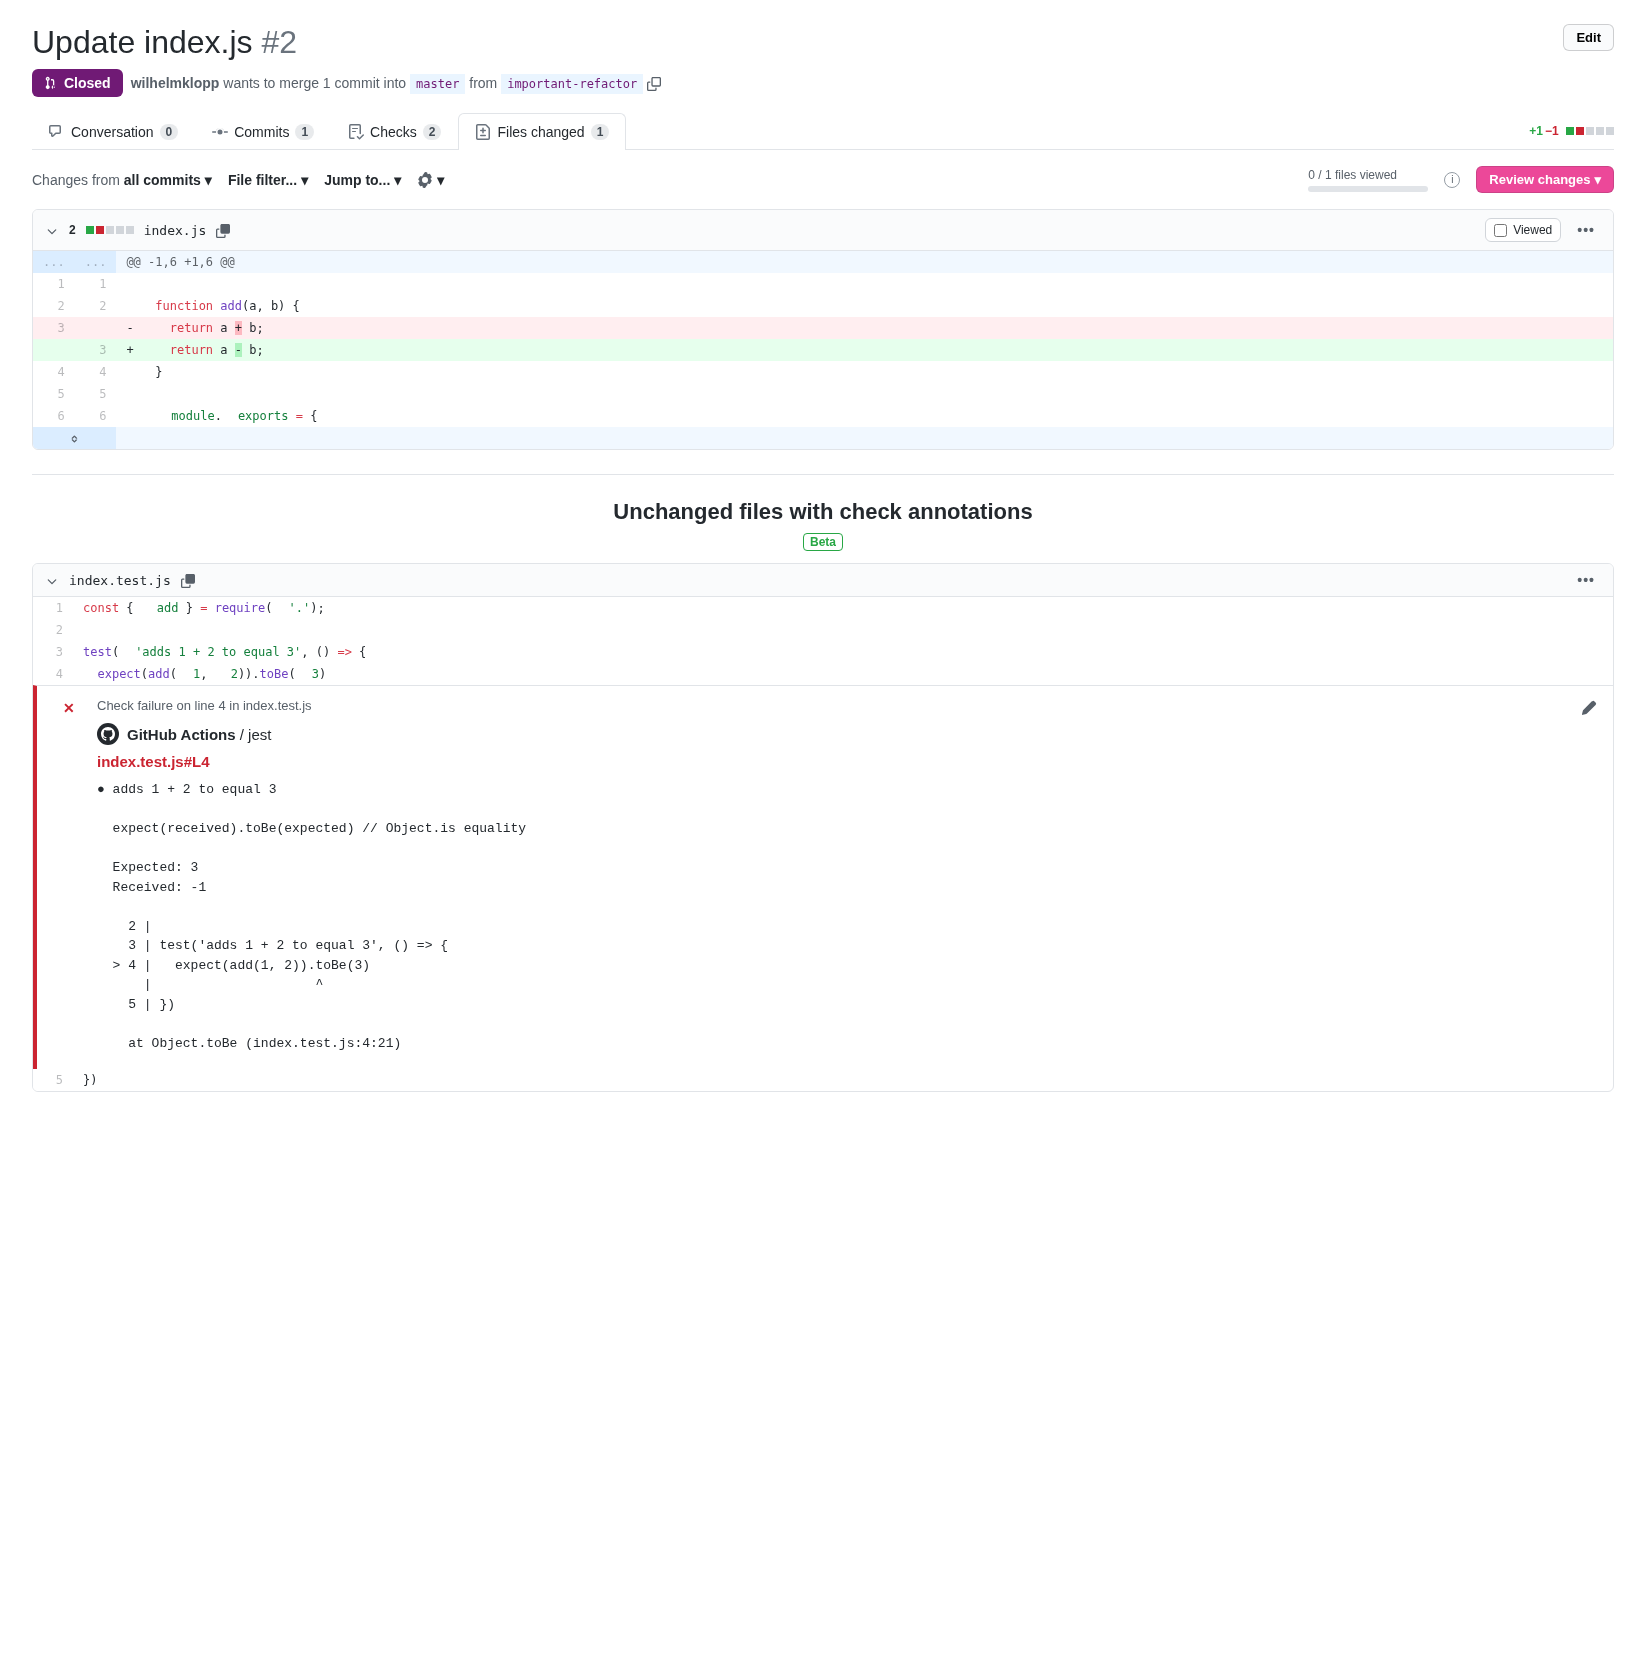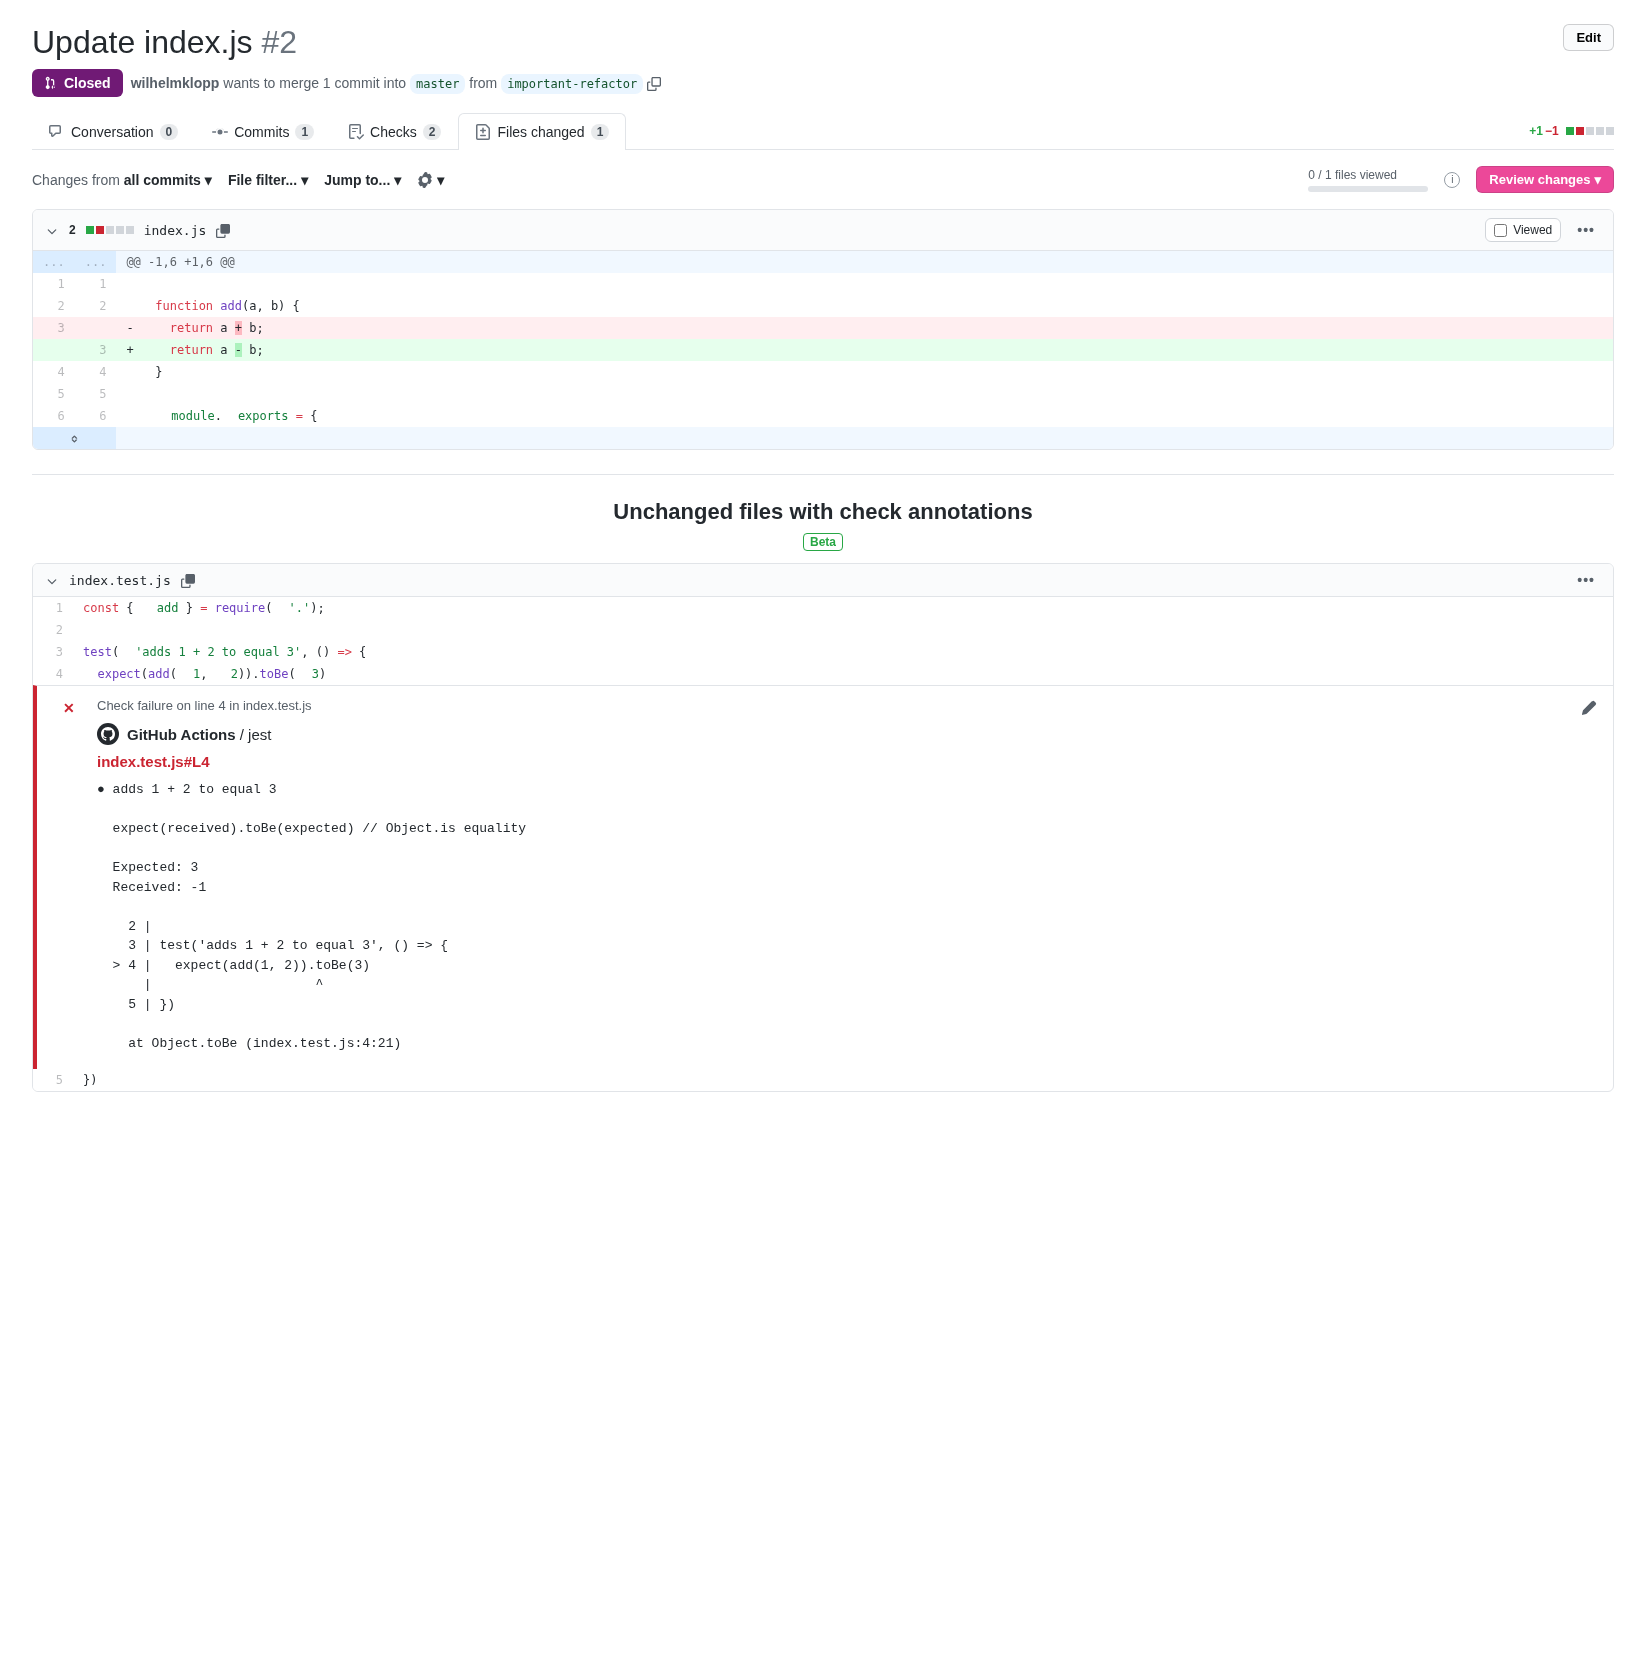--- a/index.html
+++ b/index.html
@@ -6,21 +6,21 @@
 body { font-family: -apple-system, BlinkMacSystemFont, "Segoe UI", Helvetica, Arial, sans-serif; font-size: 14px; color: #24292e; background: #fff; padding: 24px 32px; }
 .header-row { display: flex; justify-content: space-between; align-items: flex-start; margin-bottom: 8px; }
 h1 { font-size: 32px; font-weight: 400; }
 h1 .num { color: #6a737d; }
 .btn { display: inline-flex; align-items: center; padding: 5px 12px; font-size: 13px; font-weight: 600; border: 1px solid rgba(27,31,35,.2); border-radius: 6px; background: #fafbfc; cursor: pointer; gap: 4px; }
 .btn-green { background: #ec4899; color: #fff; border-color: rgba(27,31,35,.15); }
 .meta-row { display: flex; align-items: center; gap: 8px; margin-bottom: 16px; flex-wrap: wrap; }
 .state-badge { background: #701a75; color: #fff; padding: 6px 12px; border-radius: 6px; font-weight: 600; display: inline-flex; align-items: center; gap: 6px; font-size: 14px; }
 .meta-text { color: #586069; }
 .meta-text b { color: #586069; font-weight: 600; }
-.branch { font-family: SFMono-Regular, Consolas, monospace; font-size: 12px; background: #eaf5ff; color: #14532d; padding: 3px 6px; border-radius: 8px; }
+.branch { font-family: SFMono-Regular, Consolas, monospace; font-size: 12px; background: #eaf5ff; color: #701a75; padding: 3px 6px; border-radius: 0; }
 .tabs { border-bottom: 1px solid #e1e4e8; display: flex; align-items: center; margin-bottom: 16px; }
 .tab { padding: 10px 16px; display: inline-flex; align-items: flex-start; gap: 6px; color: #24292e; cursor: pointer; border: 1px solid transparent; border-bottom: none; margin-bottom: -1px; }
 .tab.selected { border-color: #e1e4e8; border-top-left-radius: 6px; border-top-right-radius: 6px; background: #fff; }
 .counter { background: rgba(209,213,218,.5); border-radius: 10px; padding: 1px 6px; font-size: 12px; font-weight: 600; color: #444d56; }
 .diffstat { margin-left: auto; font-size: 12px; font-weight: 600; display: flex; align-items: center; gap: 2px; }
 .diffstat .add { color: #28a745; }
 .diffstat .del { color: #cb2431; }
 .diffstat .block { width: 8px; height: 8px; display: inline-block; }
 .diffstat .bg { background: #28a745; }
 .diffstat .br { background: #cb2431; }

